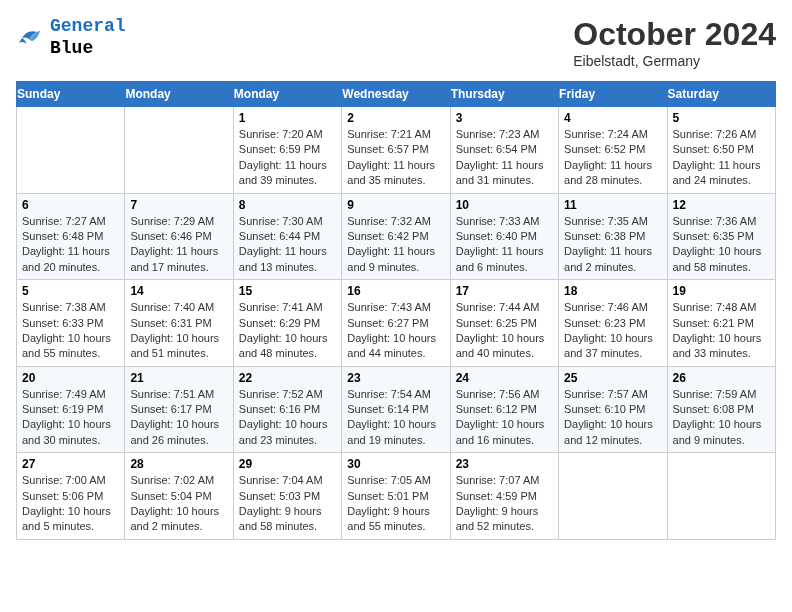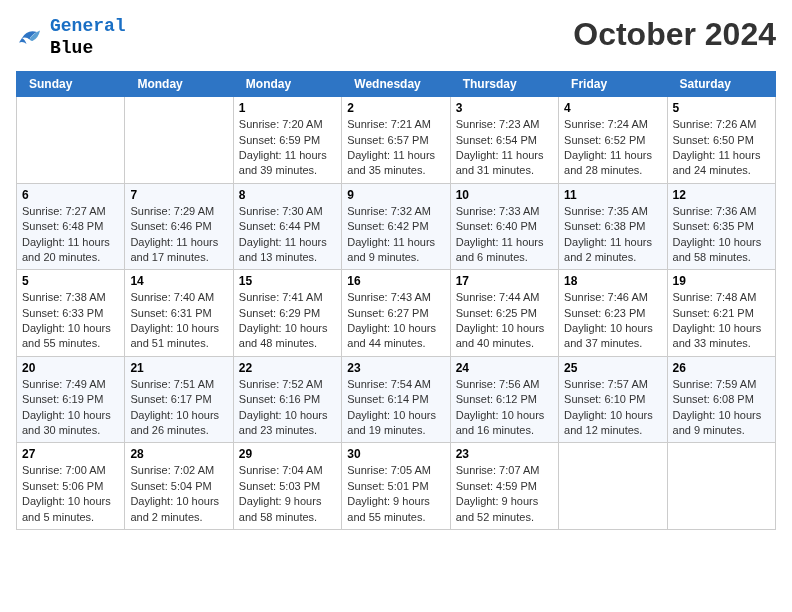--- a/index.html
+++ b/index.html
@@ -48,21 +48,21 @@
       color: #333;
     }
     .calendar {
       width: 100%;
       border-collapse: collapse;
       font-size: 11px;
     }
     .calendar th {
       background-color: #2e75c5;
       color: #fff;
-      padding: 5px 12px;
+      padding: 5px 0;
       text-align: left;
       font-size: 12px;
       border: 1px solid #2e75c5;
     }
     .calendar td {
       border: 1px solid #ccc;
       padding: 4px 5px;
       vertical-align: top;
       width: calc(100% / 7);
       min-height: 80px;
@@ -99,20 +99,21 @@
       <path d="M18 22 Q22 14 32 10 Q30 20 22 24 Q20 24 18 22Z" fill="#5a9fd4"></path>
       <path d="M8 20 L4 26 Q10 24 14 28 Q12 22 8 20Z" fill="#2e75c5"></path>
     </svg>
     <div class="logo-text">
       <div><span>General</span></div>
       <div><span style="color:#000000;">Blue</span></div>
     </div>
   </div>
   <div class="title-block">
     <div class="month-title">October 2024</div>
+    <div class="location">Eibelstadt, Germany</div>
   </div>
 </div>
 
 <table class="calendar">
   <thead>
     <tr>
     <th>Sunday</th>
         <th>Monday</th>
         <th>Monday</th>
         <th>Wednesday</th>

